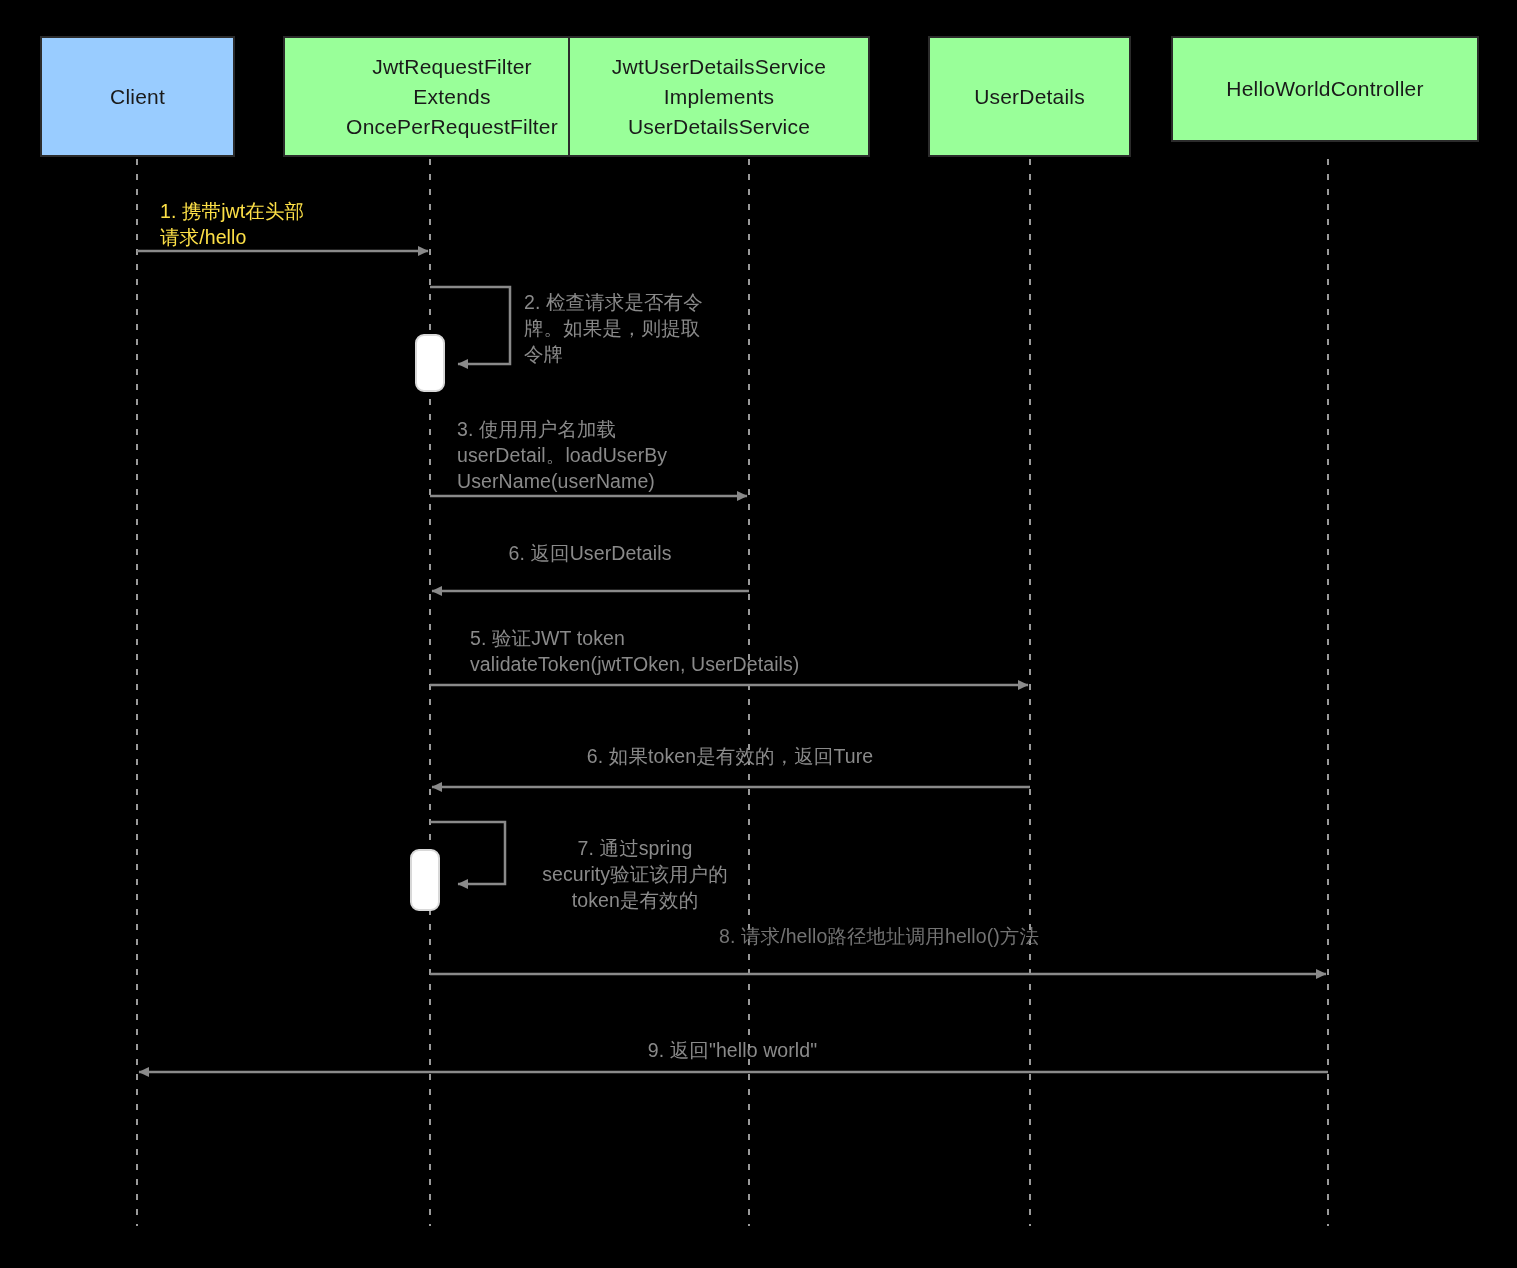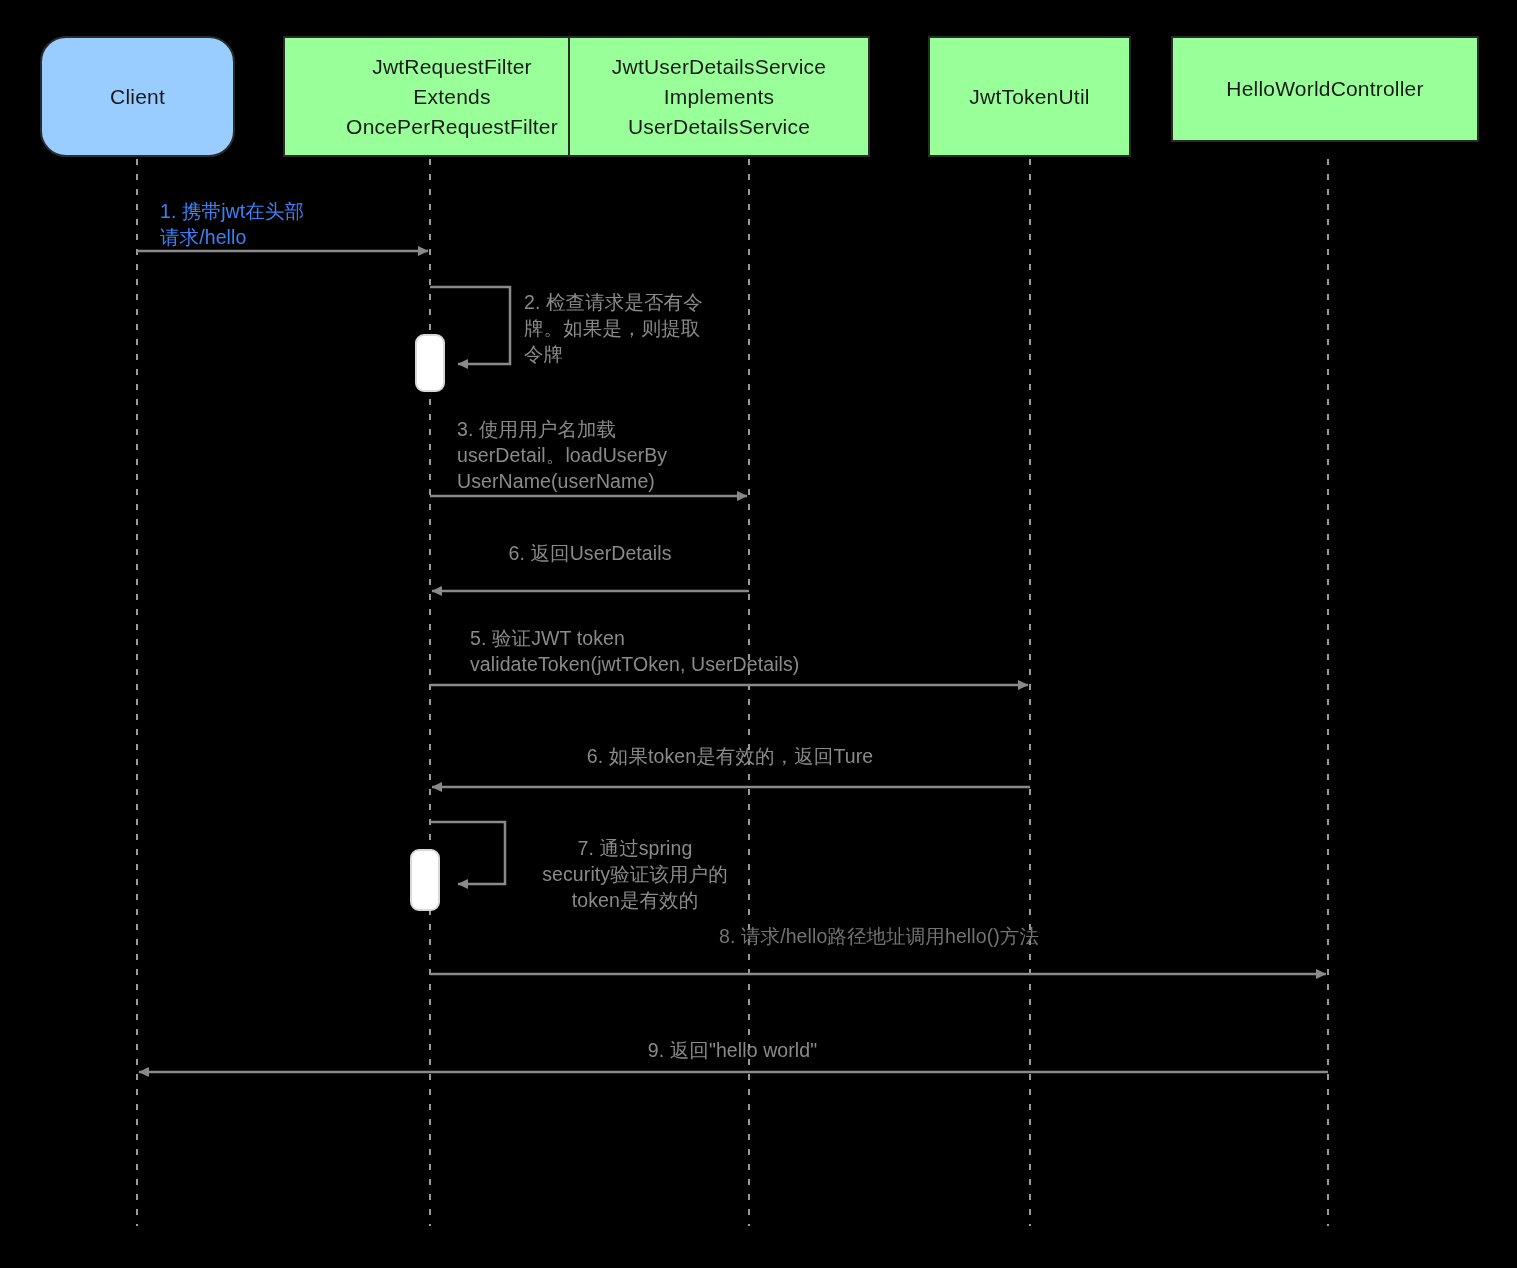--- a/index.html
+++ b/index.html
@@ -86,31 +86,31 @@
         <line x1="430" x2="747" y1="496" y2="496" stroke="#8a8a8a" stroke-width="2.5" marker-end="url(#arrow-right)"></line>
         <line x1="749" x2="432" y1="591" y2="591" stroke="#8a8a8a" stroke-width="2.5" marker-end="url(#arrow-left)"></line>
         <line x1="430" x2="1028" y1="685" y2="685" stroke="#8a8a8a" stroke-width="2.5" marker-end="url(#arrow-right)"></line>
         <line x1="1030" x2="432" y1="787" y2="787" stroke="#8a8a8a" stroke-width="2.5" marker-end="url(#arrow-left)"></line>
         <path d="M430,822 L505,822 L505,884 L458,884" fill="none" stroke="#8a8a8a" stroke-width="2.5" marker-end="url(#arrow-left)"></path>
         <line x1="430" x2="1326" y1="974" y2="974" stroke="#8a8a8a" stroke-width="2.5" marker-end="url(#arrow-right)"></line>
         <line x1="1328" x2="139" y1="1072" y2="1072" stroke="#8a8a8a" stroke-width="2.5" marker-end="url(#arrow-left)"></line>
       </g>
   </svg>
 
-  <div class="participant" style="left: 40px; top: 36px; width: 195px; height: 121px; background: rgb(153, 204, 255); border-color: rgb(43, 43, 43); border-radius: 26px;">Client</div>
+  <div class="participant" style="left: 40px; top: 36px; width: 195px; height: 121px; background: rgb(153, 204, 255); border-color: rgb(43, 43, 43);">Client</div>
   <div class="participant" style="left: 283px; top: 36px; width: 338px; height: 121px; background: rgb(153, 255, 153); border-color: rgb(43, 43, 43);">JwtRequestFilter
 Extends
 OncePerRequestFilter</div>
   <div class="participant" style="left: 568px; top: 36px; width: 302px; height: 121px; background: rgb(153, 255, 153); border-color: rgb(43, 43, 43);">JwtUserDetailsService
 Implements
 UserDetailsService</div>
-  <div class="participant" style="left: 928px; top: 36px; width: 203px; height: 121px; background: rgb(153, 255, 153); border-color: rgb(43, 43, 43);">JwtTokenUtil</div>
+  <div class="participant" style="left: 928px; top: 36px; width: 203px; height: 121px; background: rgb(153, 255, 153); border-color: rgb(43, 43, 43);">UserDetails</div>
   <div class="participant" style="left: 1171px; top: 36px; width: 308px; height: 106px; background: rgb(153, 255, 153); border-color: rgb(43, 43, 43);">HelloWorldController</div>
 
-  <div class="msg-label left" style="left: 160px; top: 198px; width: 270px; color: #3b82f6;">1. 携带jwt在头部
+  <div class="msg-label left" style="left: 160px; top: 198px; width: 270px; color: #fde047;">1. 携带jwt在头部
 请求/hello</div>
   <div class="msg-label left" style="left: 524px; top: 289px; width: 210px; color: rgb(138, 138, 138);">2. 检查请求是否有令
 牌。如果是，则提取
 令牌</div>
   <div class="msg-label left" style="left: 457px; top: 416px; width: 300px; color: rgb(138, 138, 138);">3. 使用用户名加载
 userDetail。loadUserBy
 UserName(userName)</div>
   <div class="msg-label center" style="left: 430px; top: 540px; width: 320px; color: rgb(138, 138, 138);">6. 返回UserDetails</div>
   <div class="msg-label left" style="left: 470px; top: 625px; width: 400px; color: rgb(138, 138, 138);">5. 验证JWT token
 validateToken(jwtTOken, UserDetails)</div>

